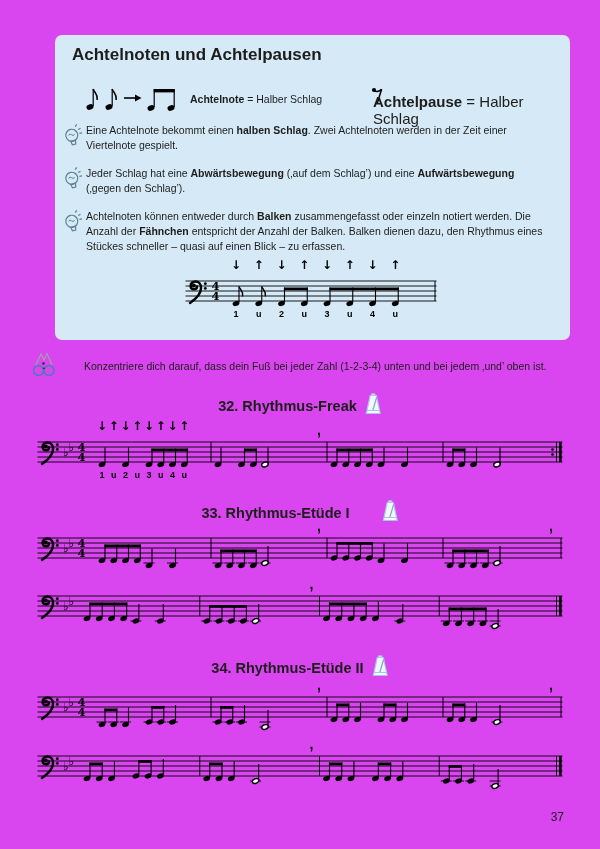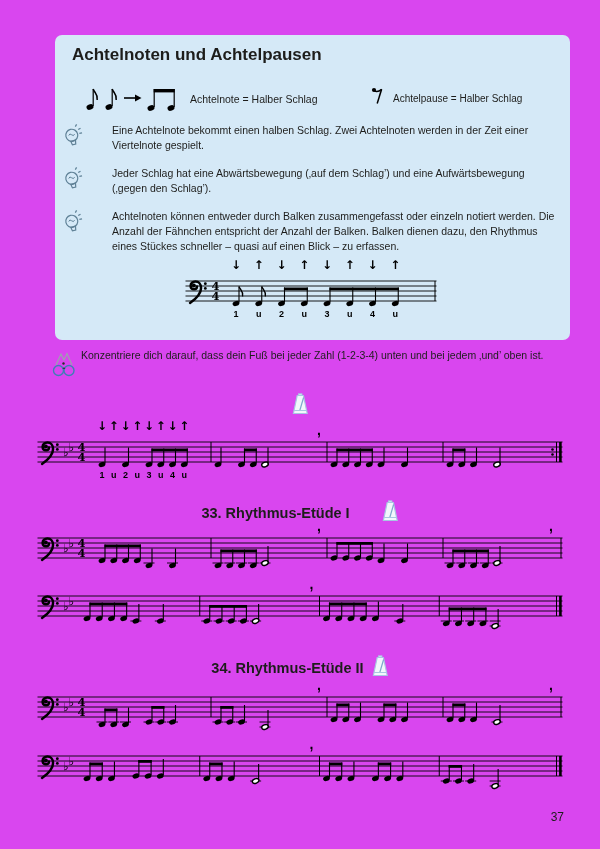--- a/index.html
+++ b/index.html
@@ -4,38 +4,38 @@
 <style>
   html,body{margin:0;padding:0;background:#fff;}
   .page{position:relative;width:600px;height:849px;background:#d946ef;overflow:hidden;
         font-family:"Liberation Sans",sans-serif;color:#1d1d1b;}
   .infobox{position:absolute;left:55px;top:35px;width:515px;height:305px;
            background:#d5e9f7;border-radius:7px;}
   .box-title{position:absolute;left:17px;top:10px;font-size:17px;font-weight:bold;}
   .sym-notes{position:absolute;left:28px;top:46px;}
   .sym-note-label{position:absolute;left:135px;top:58px;font-size:10.5px;}
   .sym-rest{position:absolute;left:316px;top:50px;}
-  .sym-rest-label{position:absolute;left:338px;top:58px;font-size:10px;}
-  .tip{position:absolute;left:7px;display:flex;gap:26px;align-items:flex-start;width:500px;}
+  .sym-rest-label{position:absolute;left:318px;top:58px;font-size:15px;}
+  .tip{position:absolute;left:7px;display:flex;gap:0;align-items:flex-start;width:500px;}
   .tip-icon{flex:0 0 24px;margin-top:1px;}
   .tip-text{font-size:10.5px;line-height:1.42;width:462px;}
   #tip0{top:88px;} #tip1{top:131px;} #tip2{top:174px;}
   .sys{position:absolute;}
   #sys-intro{left:130px;top:220px;width:252px;height:68px;}
-  .focus{position:absolute;left:50px;top:349px;display:flex;gap:4px;}
+  .focus{position:absolute;left:30px;top:349px;display:flex;gap:27px;align-items:center;}
   .focus-text{font-size:10.5px;}
   .ex-title{position:absolute;left:0;width:600px;display:flex;justify-content:center;
             align-items:center;gap:8px;font-size:14.5px;font-weight:bold;}
   #t32{top:393px;} #t33{top:500px;gap:32px;} #t34{top:655px;}
   .staffbox{position:absolute;left:37px;width:526px;height:60px;}
   #sys32{top:416px;height:68px;}
   #sys33a{top:518px;} #sys33b{top:576px;}
   #sys34a{top:677px;} #sys34b{top:736px;}
   .pagenum{position:absolute;right:36px;top:810px;font-size:12px;}
-  b{font-weight:normal;}
+  b{font-weight:bold;}
 </style>
 </head>
 <body>
 
 <div class="page">
 
   <div class="infobox">
     <div class="box-title">Achtelnoten und Achtelpausen</div>
 
     <div class="sym-notes">
@@ -173,20 +173,21 @@
         <circle cx="13.5" cy="14.5" r="1.2" fill="#2b2b2b"></circle>
         <circle cx="8.5" cy="21.5" r="5" fill="none" stroke="#3f7fb5" stroke-width="1.4"></circle>
         <circle cx="19" cy="21.5" r="5" fill="none" stroke="#3f7fb5" stroke-width="1.4"></circle>
         <path d="M13,19.8 q0.9,-1.6 1.8,0" fill="none" stroke="#2b2b2b" stroke-width="1.1"></path>
       </svg>
     </span>
     <span class="focus-text">Konzentriere dich darauf, dass dein Fuß bei jeder Zahl (1-2-3-4) unten und bei jedem ‚und’ oben ist.</span>
   </div>
 
   <div class="ex-title" id="t32">
+    <span>32. Rhythmus-Freak</span>
     <span>
       <svg width="17" height="23" viewBox="0 0 17 23">
         <rect x="6.4" y="0.8" width="3.6" height="3" fill="#cfe2f2" stroke="#a8c6e2" stroke-width="0.8"></rect>
         <path d="M5.2,2.5 L11.4,2.5 L15.2,20.5 L1.4,20.5 Z" fill="#f2f7fc" stroke="#a8c6e2" stroke-width="1.2"></path>
         <line x1="7.8" y1="17.5" x2="11.6" y2="4.5" stroke="#7ea8cc" stroke-width="1.2"></line>
         <line x1="2.2" y1="17.5" x2="14.4" y2="17.5" stroke="#a8c6e2" stroke-width="1"></line>
       </svg>
     </span>
   </div>
   <div class="staffbox" id="sys32"><svg width="526" height="68" viewBox="0 0 526 68">

